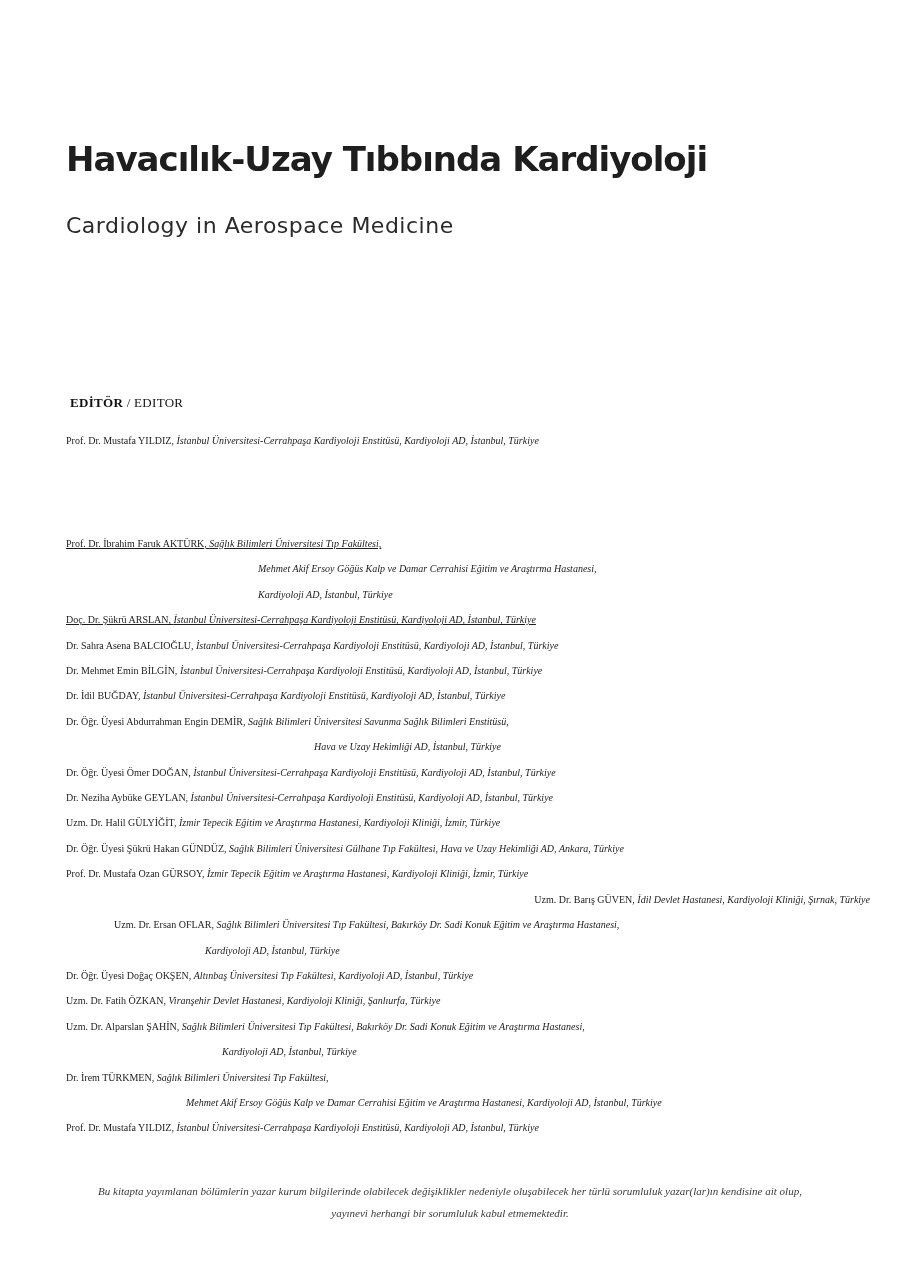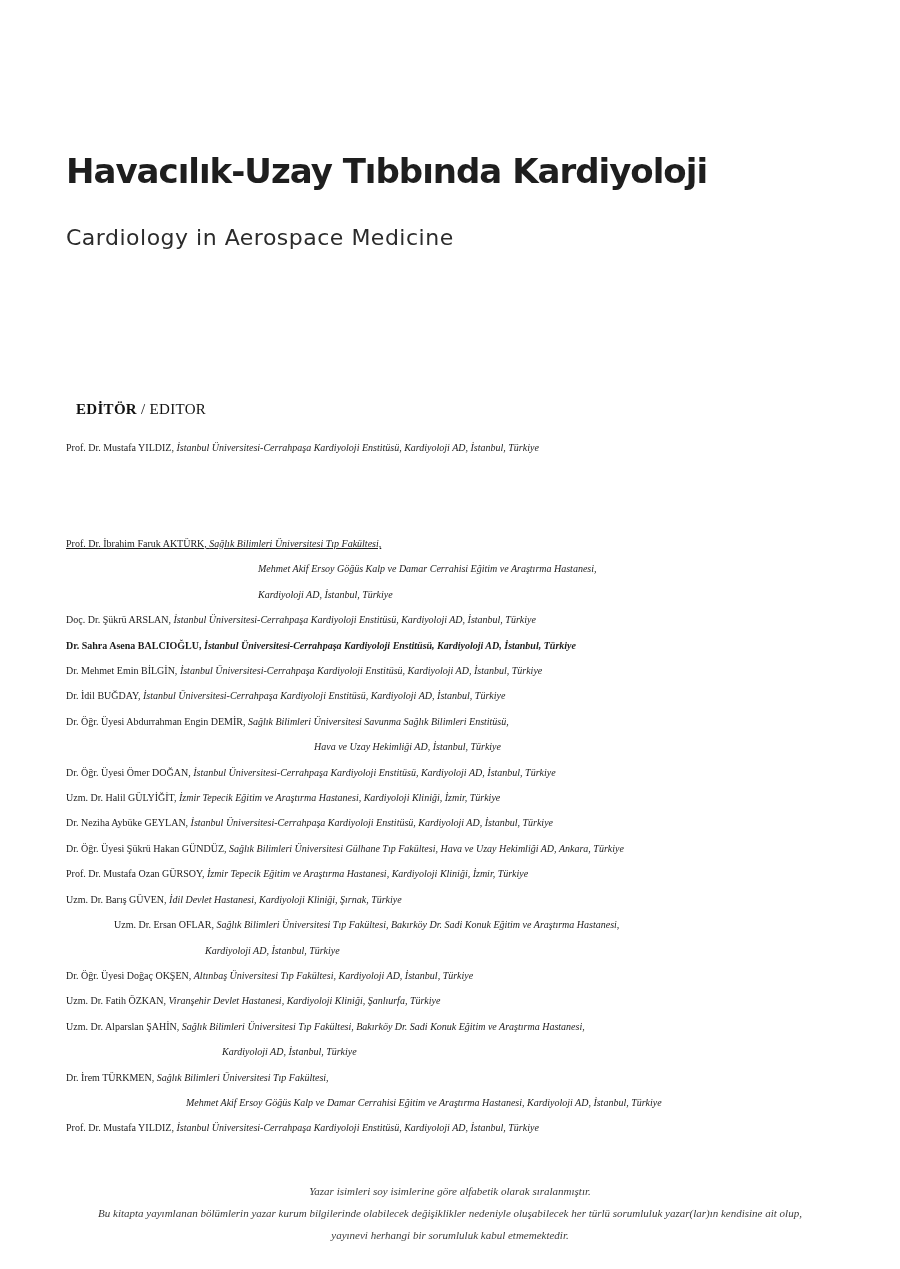--- a/index.html
+++ b/index.html
@@ -14,21 +14,21 @@
     margin: 0 auto;
     background: #ffffff;
     overflow: hidden;
     font-family: "Liberation Serif", serif;
     color: #1c1c1c;
   }
   
   .title-block {
     position: absolute;
     left: 66px;
-    top: 152px;
+    top: 140px;
     right: 40px;
   }
   .title-tr {
     margin: 0;
     font-family: "DejaVu Sans", sans-serif;
     font-weight: 700;
     font-size: 34px;
     letter-spacing: -1px;
     color: #1e1e1e;
     line-height: 1.15;
@@ -37,22 +37,22 @@
     margin: 34px 0 0 0;
     font-family: "DejaVu Sans", sans-serif;
     font-weight: 400;
     font-size: 22px;
     letter-spacing: 0.5px;
     color: #2b2b2b;
     line-height: 1.15;
   }
   
   .section-heading {
-    margin: 10px;
-    font-size: 15px;
+    margin: 4px;
+    font-size: 13px;
     font-weight: 400;
     letter-spacing: 0.3px;
     color: #111;
   }
   .section-heading .bold { font-weight: 700; }
   
   .editor-section {
     position: absolute;
     left: 66px;
     top: 391px;
@@ -108,43 +108,42 @@
   <section class="editor-section">
     <h3 class="section-heading"><span class="bold">EDİTÖR</span><span> / EDITOR</span></h3>
     <p class="editor-entry author-line"><span class="roman">Prof. Dr. Mustafa YILDIZ,</span> <span class="ital">İstanbul Üniversitesi-Cerrahpaşa Kardiyoloji Enstitüsü, Kardiyoloji AD, İstanbul, Türkiye</span></p>
   </section>
 
   <section class="authors-section">
     <div class="authors-list" id="authors-list">
         <div class="author-line" style="padding-left: 0px; text-decoration: underline;"><span class="roman">Prof. Dr. İbrahim Faruk AKTÜRK,</span> <span class="ital">Sağlık Bilimleri Üniversitesi Tıp Fakültesi,</span></div>
         <div class="author-line" style="padding-left: 192px;"><span class="ital">Mehmet Akif Ersoy Göğüs Kalp ve Damar Cerrahisi Eğitim ve Araştırma Hastanesi,</span></div>
         <div class="author-line" style="padding-left: 192px;"><span class="ital">Kardiyoloji AD, İstanbul, Türkiye</span></div>
-        <div class="author-line" style="padding-left: 0px;"><span class="roman">Doç. Dr. Şükrü ARSLAN,</span> <span class="ital">İstanbul Üniversitesi-Cerrahpaşa Kardiyoloji Enstitüsü, Kardiyoloji AD, İstanbul, Türkiye</span></div>
-        <div class="author-line" style="padding-left: 0px; font-weight: bold;"><span class="roman">Dr. Sahra Asena BALCIOĞLU,</span> <span class="ital">İstanbul Üniversitesi-Cerrahpaşa Kardiyoloji Enstitüsü, Kardiyoloji AD, İstanbul, Türkiye</span></div>
+        <div class="author-line" style="padding-left: 0px; text-decoration: underline;"><span class="roman">Doç. Dr. Şükrü ARSLAN,</span> <span class="ital">İstanbul Üniversitesi-Cerrahpaşa Kardiyoloji Enstitüsü, Kardiyoloji AD, İstanbul, Türkiye</span></div>
+        <div class="author-line" style="padding-left: 0px;"><span class="roman">Dr. Sahra Asena BALCIOĞLU,</span> <span class="ital">İstanbul Üniversitesi-Cerrahpaşa Kardiyoloji Enstitüsü, Kardiyoloji AD, İstanbul, Türkiye</span></div>
         <div class="author-line" style="padding-left: 0px;"><span class="roman">Dr. Mehmet Emin BİLGİN,</span> <span class="ital">İstanbul Üniversitesi-Cerrahpaşa Kardiyoloji Enstitüsü, Kardiyoloji AD, İstanbul, Türkiye</span></div>
         <div class="author-line" style="padding-left: 0px;"><span class="roman">Dr. İdil BUĞDAY,</span> <span class="ital">İstanbul Üniversitesi-Cerrahpaşa Kardiyoloji Enstitüsü, Kardiyoloji AD, İstanbul, Türkiye</span></div>
         <div class="author-line" style="padding-left: 0px;"><span class="roman">Dr. Öğr. Üyesi Abdurrahman Engin DEMİR,</span> <span class="ital">Sağlık Bilimleri Üniversitesi Savunma Sağlık Bilimleri Enstitüsü,</span></div>
         <div class="author-line" style="padding-left: 248px;"><span class="ital">Hava ve Uzay Hekimliği AD, İstanbul, Türkiye</span></div>
         <div class="author-line" style="padding-left: 0px;"><span class="roman">Dr. Öğr. Üyesi Ömer DOĞAN,</span> <span class="ital">İstanbul Üniversitesi-Cerrahpaşa Kardiyoloji Enstitüsü, Kardiyoloji AD, İstanbul, Türkiye</span></div>
+        <div class="author-line" style="padding-left: 0px;"><span class="roman">Dr. Neziha Aybüke GEYLAN,</span> <span class="ital">İstanbul Üniversitesi-Cerrahpaşa Kardiyoloji Enstitüsü, Kardiyoloji AD, İstanbul, Türkiye</span></div>
         <div class="author-line" style="padding-left: 0px;"><span class="roman">Uzm. Dr. Halil GÜLYİĞİT,</span> <span class="ital">İzmir Tepecik Eğitim ve Araştırma Hastanesi, Kardiyoloji Kliniği, İzmir, Türkiye</span></div>
-        <div class="author-line" style="padding-left: 0px;"><span class="roman">Dr. Neziha Aybüke GEYLAN,</span> <span class="ital">İstanbul Üniversitesi-Cerrahpaşa Kardiyoloji Enstitüsü, Kardiyoloji AD, İstanbul, Türkiye</span></div>
         <div class="author-line" style="padding-left: 0px;"><span class="roman">Dr. Öğr. Üyesi Şükrü Hakan GÜNDÜZ,</span> <span class="ital">Sağlık Bilimleri Üniversitesi Gülhane Tıp Fakültesi, Hava ve Uzay Hekimliği AD, Ankara, Türkiye</span></div>
         <div class="author-line" style="padding-left: 0px;"><span class="roman">Prof. Dr. Mustafa Ozan GÜRSOY,</span> <span class="ital">İzmir Tepecik Eğitim ve Araştırma Hastanesi, Kardiyoloji Kliniği, İzmir, Türkiye</span></div>
-        <div class="author-line" style="padding-left: 0px;"><span class="roman">Uzm. Dr. Barış GÜVEN,</span> <span class="ital">İdil Devlet Hastanesi, Kardiyoloji Kliniği, Şırnak, Türkiye</span></div>
+        <div class="author-line" style="padding-left: 0px; text-align: right;"><span class="roman">Uzm. Dr. Barış GÜVEN,</span> <span class="ital">İdil Devlet Hastanesi, Kardiyoloji Kliniği, Şırnak, Türkiye</span></div>
         <div class="author-line" style="padding-left: 0px; margin-left: 48px;"><span class="roman">Uzm. Dr. Ersan OFLAR,</span> <span class="ital">Sağlık Bilimleri Üniversitesi Tıp Fakültesi, Bakırköy Dr. Sadi Konuk Eğitim ve Araştırma Hastanesi,</span></div>
         <div class="author-line" style="padding-left: 139px;"><span class="ital">Kardiyoloji AD, İstanbul, Türkiye</span></div>
         <div class="author-line" style="padding-left: 0px;"><span class="roman">Dr. Öğr. Üyesi Doğaç OKŞEN,</span> <span class="ital">Altınbaş Üniversitesi Tıp Fakültesi, Kardiyoloji AD, İstanbul, Türkiye</span></div>
         <div class="author-line" style="padding-left: 0px;"><span class="roman">Uzm. Dr. Fatih ÖZKAN,</span> <span class="ital">Viranşehir Devlet Hastanesi, Kardiyoloji Kliniği, Şanlıurfa, Türkiye</span></div>
         <div class="author-line" style="padding-left: 0px;"><span class="roman">Uzm. Dr. Alparslan ŞAHİN,</span> <span class="ital">Sağlık Bilimleri Üniversitesi Tıp Fakültesi, Bakırköy Dr. Sadi Konuk Eğitim ve Araştırma Hastanesi,</span></div>
         <div class="author-line" style="padding-left: 156px;"><span class="ital">Kardiyoloji AD, İstanbul, Türkiye</span></div>
         <div class="author-line" style="padding-left: 0px;"><span class="roman">Dr. İrem TÜRKMEN,</span> <span class="ital">Sağlık Bilimleri Üniversitesi Tıp Fakültesi,</span></div>
         <div class="author-line" style="padding-left: 120px;"><span class="ital">Mehmet Akif Ersoy Göğüs Kalp ve Damar Cerrahisi Eğitim ve Araştırma Hastanesi, Kardiyoloji AD, İstanbul, Türkiye</span></div>
         <div class="author-line" style="padding-left: 0px;"><span class="roman">Prof. Dr. Mustafa YILDIZ,</span> <span class="ital">İstanbul Üniversitesi-Cerrahpaşa Kardiyoloji Enstitüsü, Kardiyoloji AD, İstanbul, Türkiye</span></div>
       </div>
   </section>
 
   <footer class="footer-notes" id="footer-notes">
-      <div class="footer-line">Yazar isimleri soy isimlerine göre alfabetik olarak sıralanmıştır.</div>
       <div class="footer-line">Bu kitapta yayımlanan bölümlerin yazar kurum bilgilerinde olabilecek değişiklikler nedeniyle oluşabilecek her türlü sorumluluk yazar(lar)ın kendisine ait olup,</div>
       <div class="footer-line">yayınevi herhangi bir sorumluluk kabul etmemektedir.</div>
     </footer>
 
 </div>
 
 </body></html>

